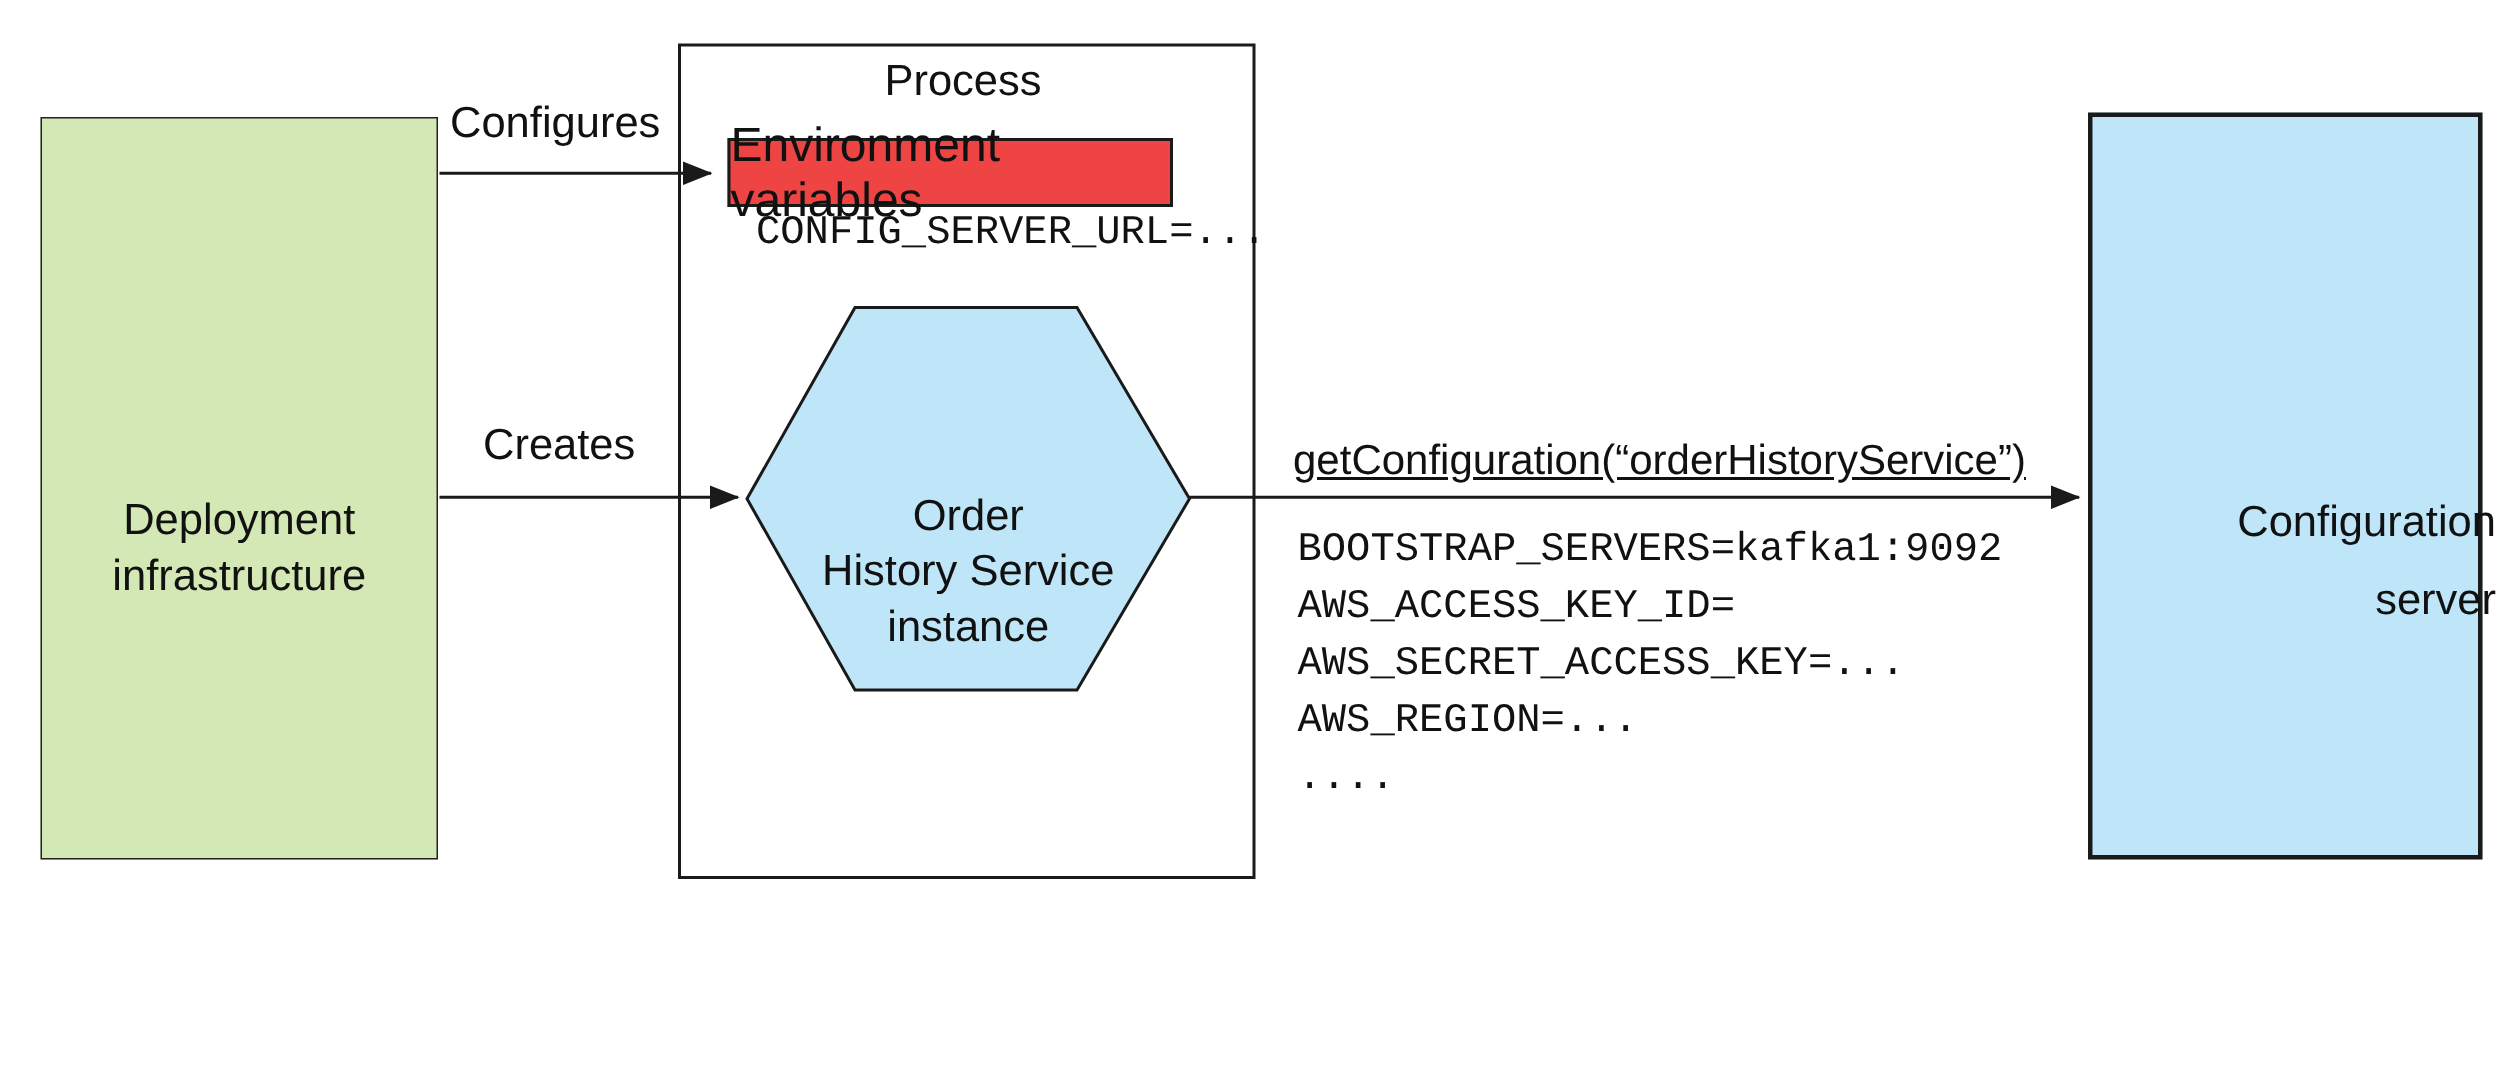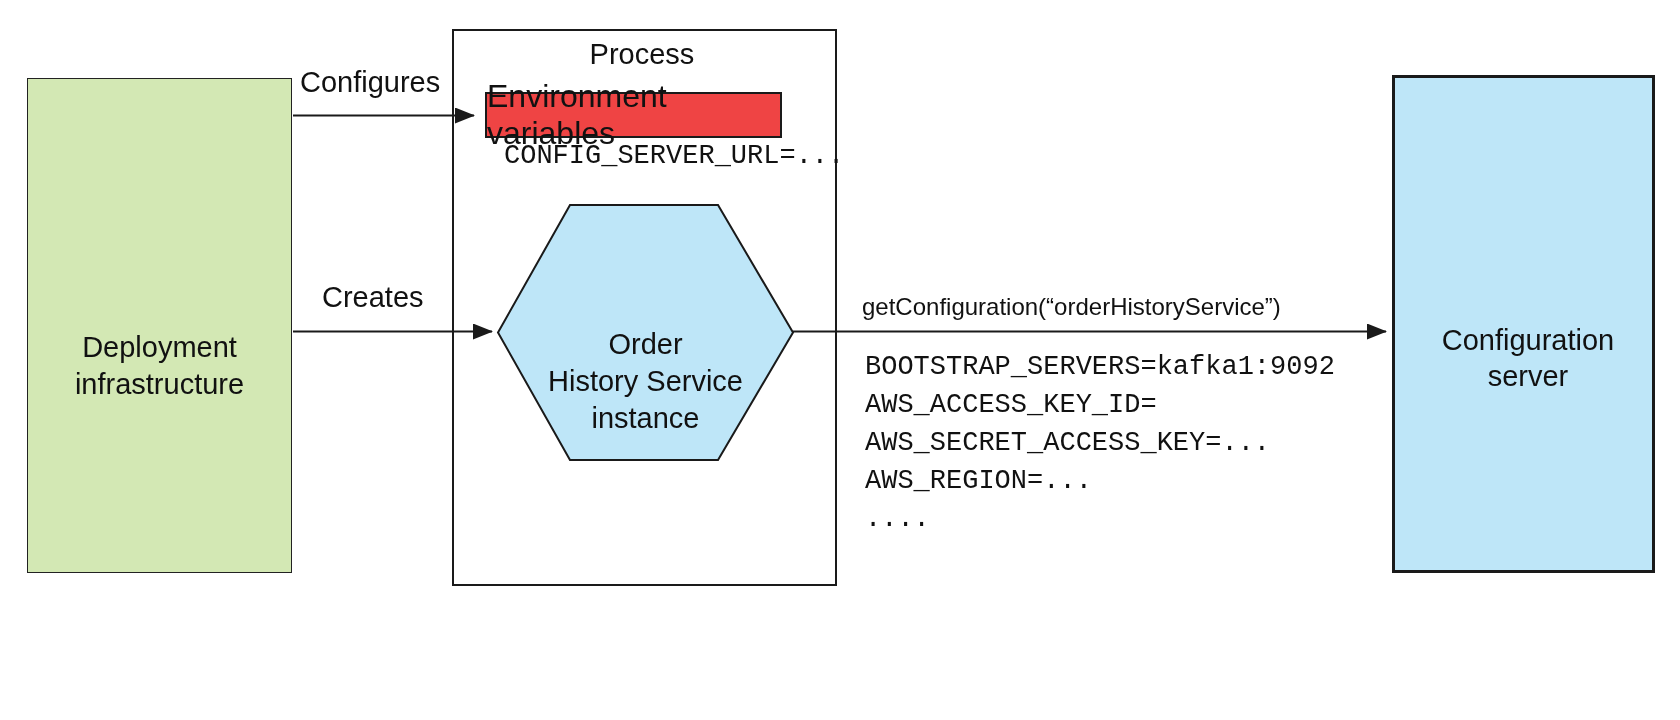--- a/index.html
+++ b/index.html
@@ -11,24 +11,24 @@
   .process-box{left:452px;top:29px;width:385px;height:557px;background:#ffffff;border:2px solid #1a1a1a;}
   .config-box{left:1392px;top:75px;width:263px;height:498px;background:#bee6f8;border:3px solid #1a1a1a;}
   .env-box{left:485px;top:92px;width:297px;height:46px;background:#ef4444;border:2px solid #1a1a1a;
            display:flex;align-items:center;justify-content:center;font-size:32px;}
   .label{font-size:29px;line-height:29px;}
   .center{text-align:center;}
   .preline{white-space:pre-line;margin-top:48px;}
   .deployment-label{left:27px;top:281px;width:265px;line-height:37px;}
   .process-title{left:452px;top:40px;width:380px;}
   .hex-label{left:498px;top:278px;width:295px;line-height:37px;}
-  .config-label{left:1392px;top:274px;width:272px;line-height:36px;}
+  .config-label{left:1392px;top:274px;width:272px;line-height:52px;text-align:right;}
   .configures-label{left:300px;top:68px;}
   .creates-label{left:322px;top:283px;}
-  .getconfig-label{left:862px;top:292px;font-size:24px;line-height:30px;}
+  .getconfig-label{left:862px;top:292px;font-size:28px;line-height:30px;text-decoration:underline;}
   .mono{font-family:"Liberation Mono",monospace;font-size:27px;color:#111;}
   .config-env-var{left:487px;top:142px;line-height:28px;margin-left:17px;}
   .props-block{left:865px;top:348px;line-height:38px;}
   .svg-layer{position:absolute;left:0;top:0;width:1680px;height:720px;pointer-events:none;}
   .caption{left:27px;top:618px;width:1630px;font-size:26px;line-height:38px;font-weight:bold;
            color:#6b6b6b;letter-spacing:-0.3px;}
   .caption .fig-label{margin-right:16px;}
 </style>
 </head>
 <body>

